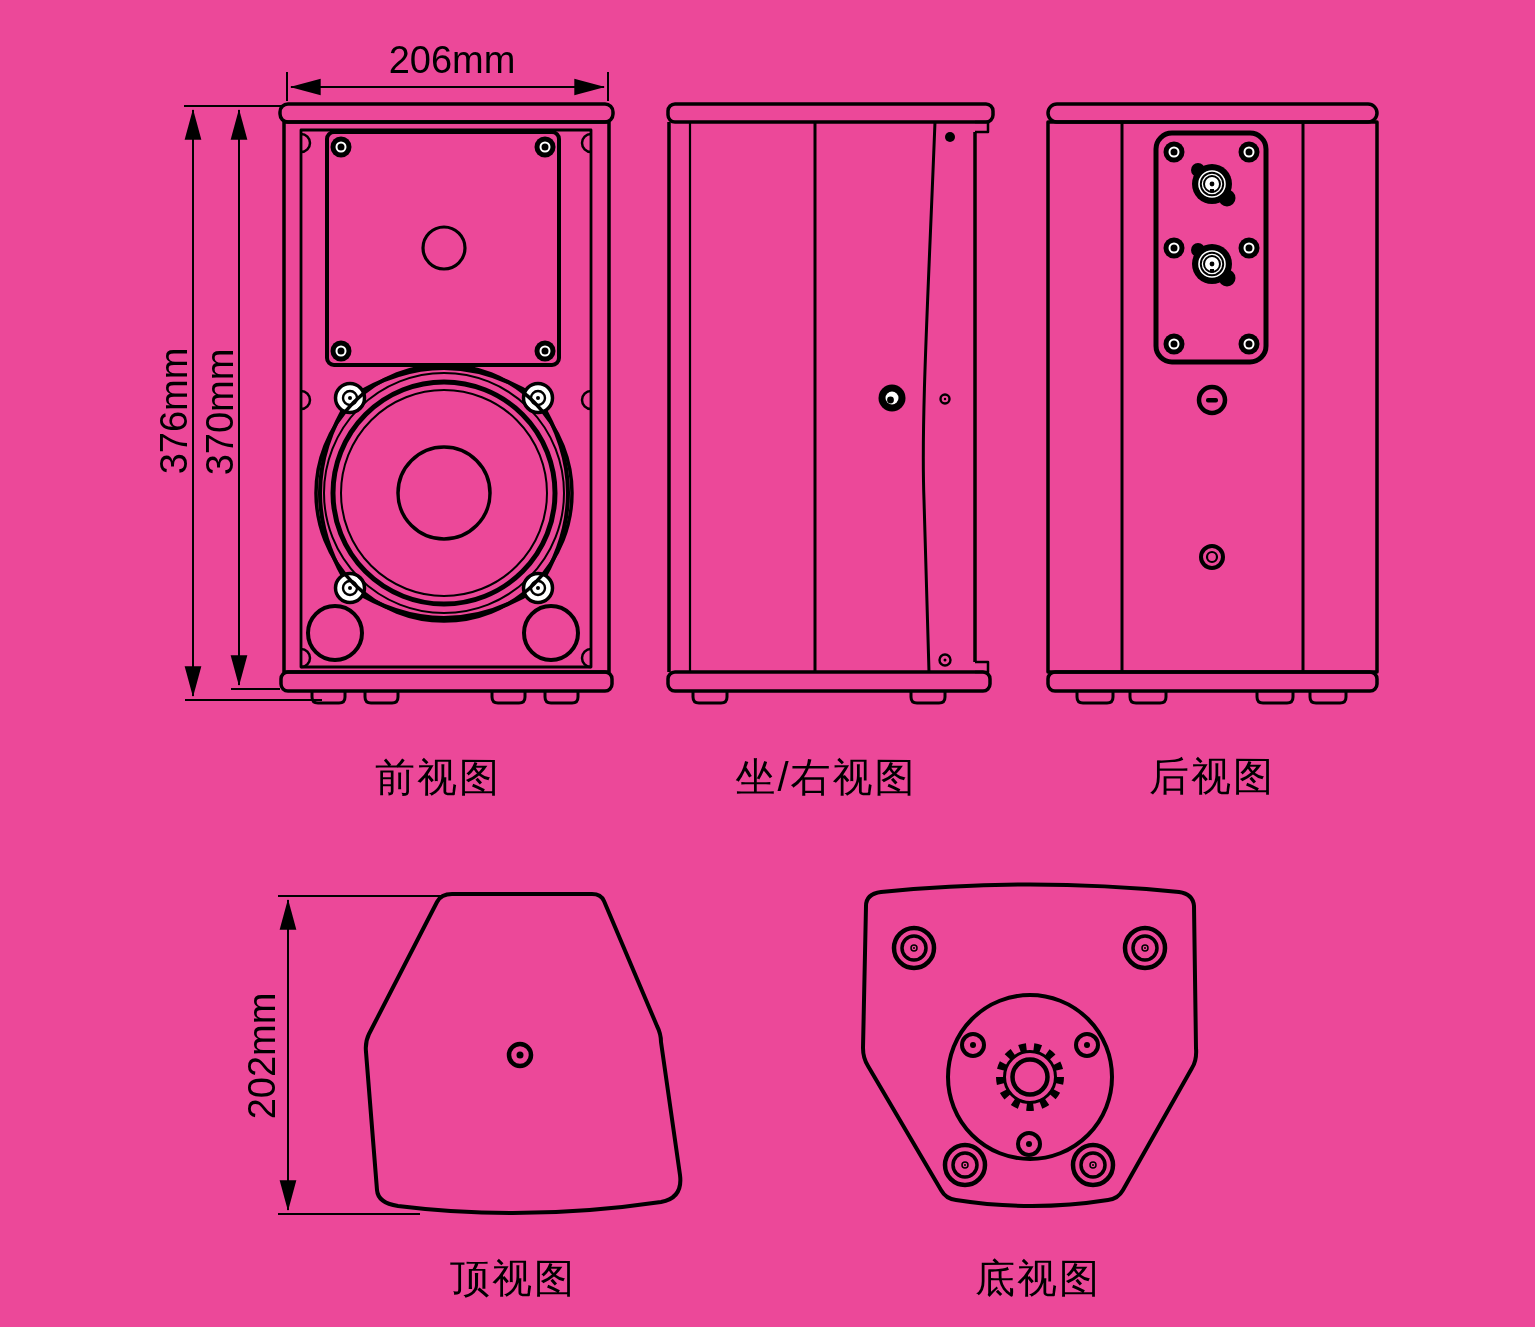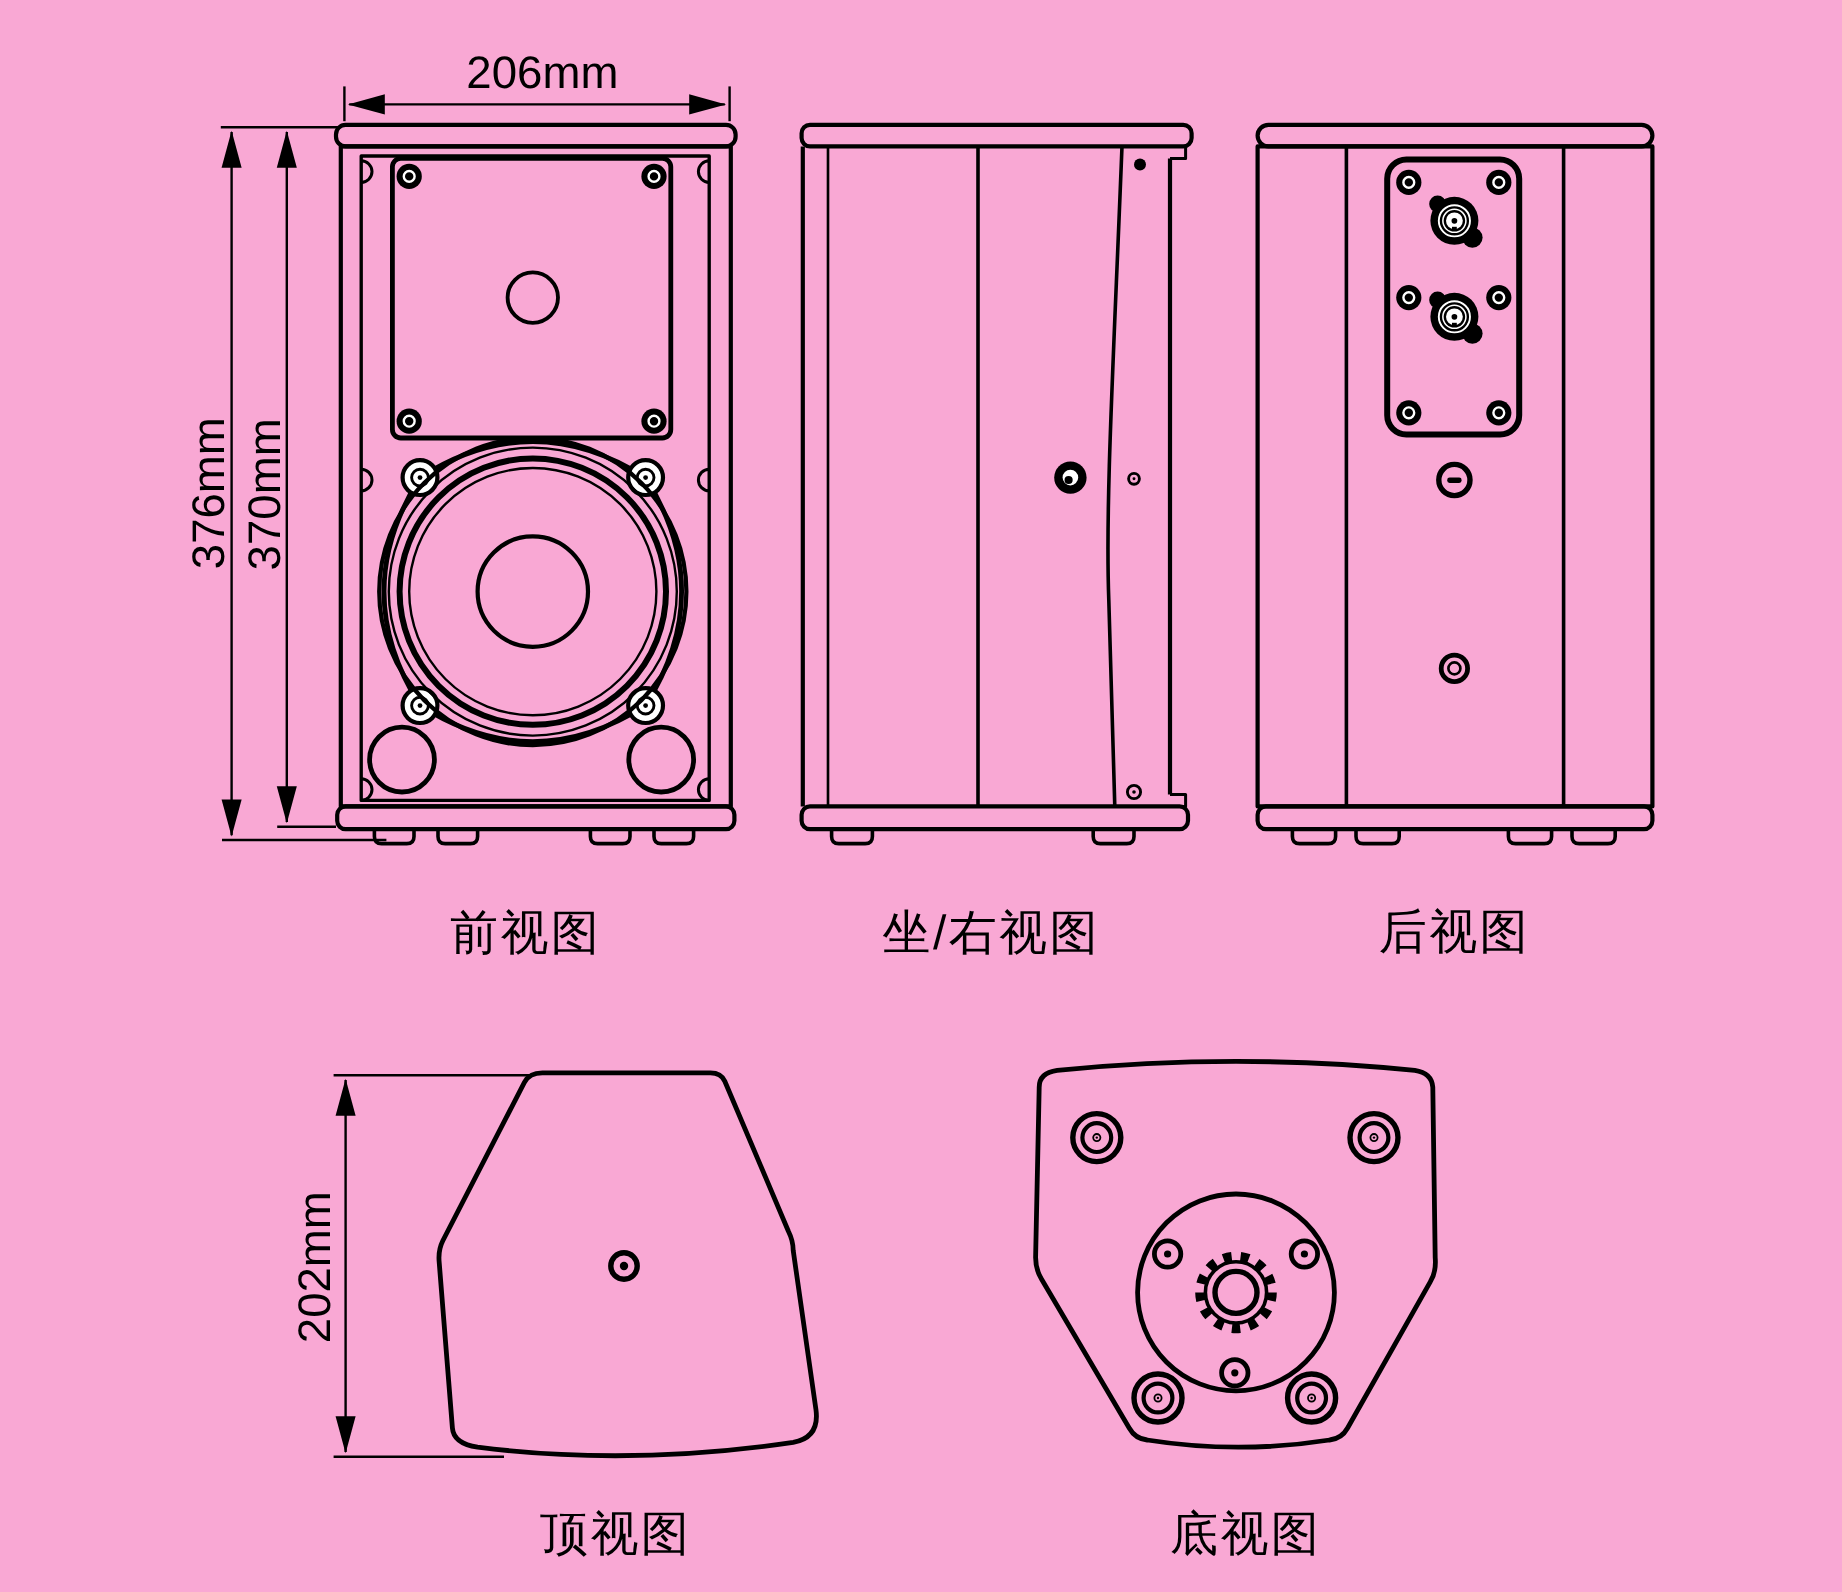--- a/index.html
+++ b/index.html
@@ -1,16 +1,16 @@
 <!DOCTYPE html>
 <html><head>
 <meta charset="utf-8">
 <style>
   html,body{margin:0;padding:0;background:#ffffff;}
-  .stage{position:relative;width:1535px;height:1327px;background:#f9a8d4;overflow:hidden;}
+  .stage{position:relative;width:1535px;height:1327px;background:#ec4899;overflow:hidden;}
   svg{display:block;}
   text{font-family:"Liberation Sans","DejaVu Sans",sans-serif;fill:#000;}
   .dim-text{font-size:38px;}
   .cn-label{font-size:40px;letter-spacing:2px;}
 </style>
 </head>
 <body>
 
 <div class="stage">
 <svg width="1535" height="1327" viewBox="0 0 1535 1327">

